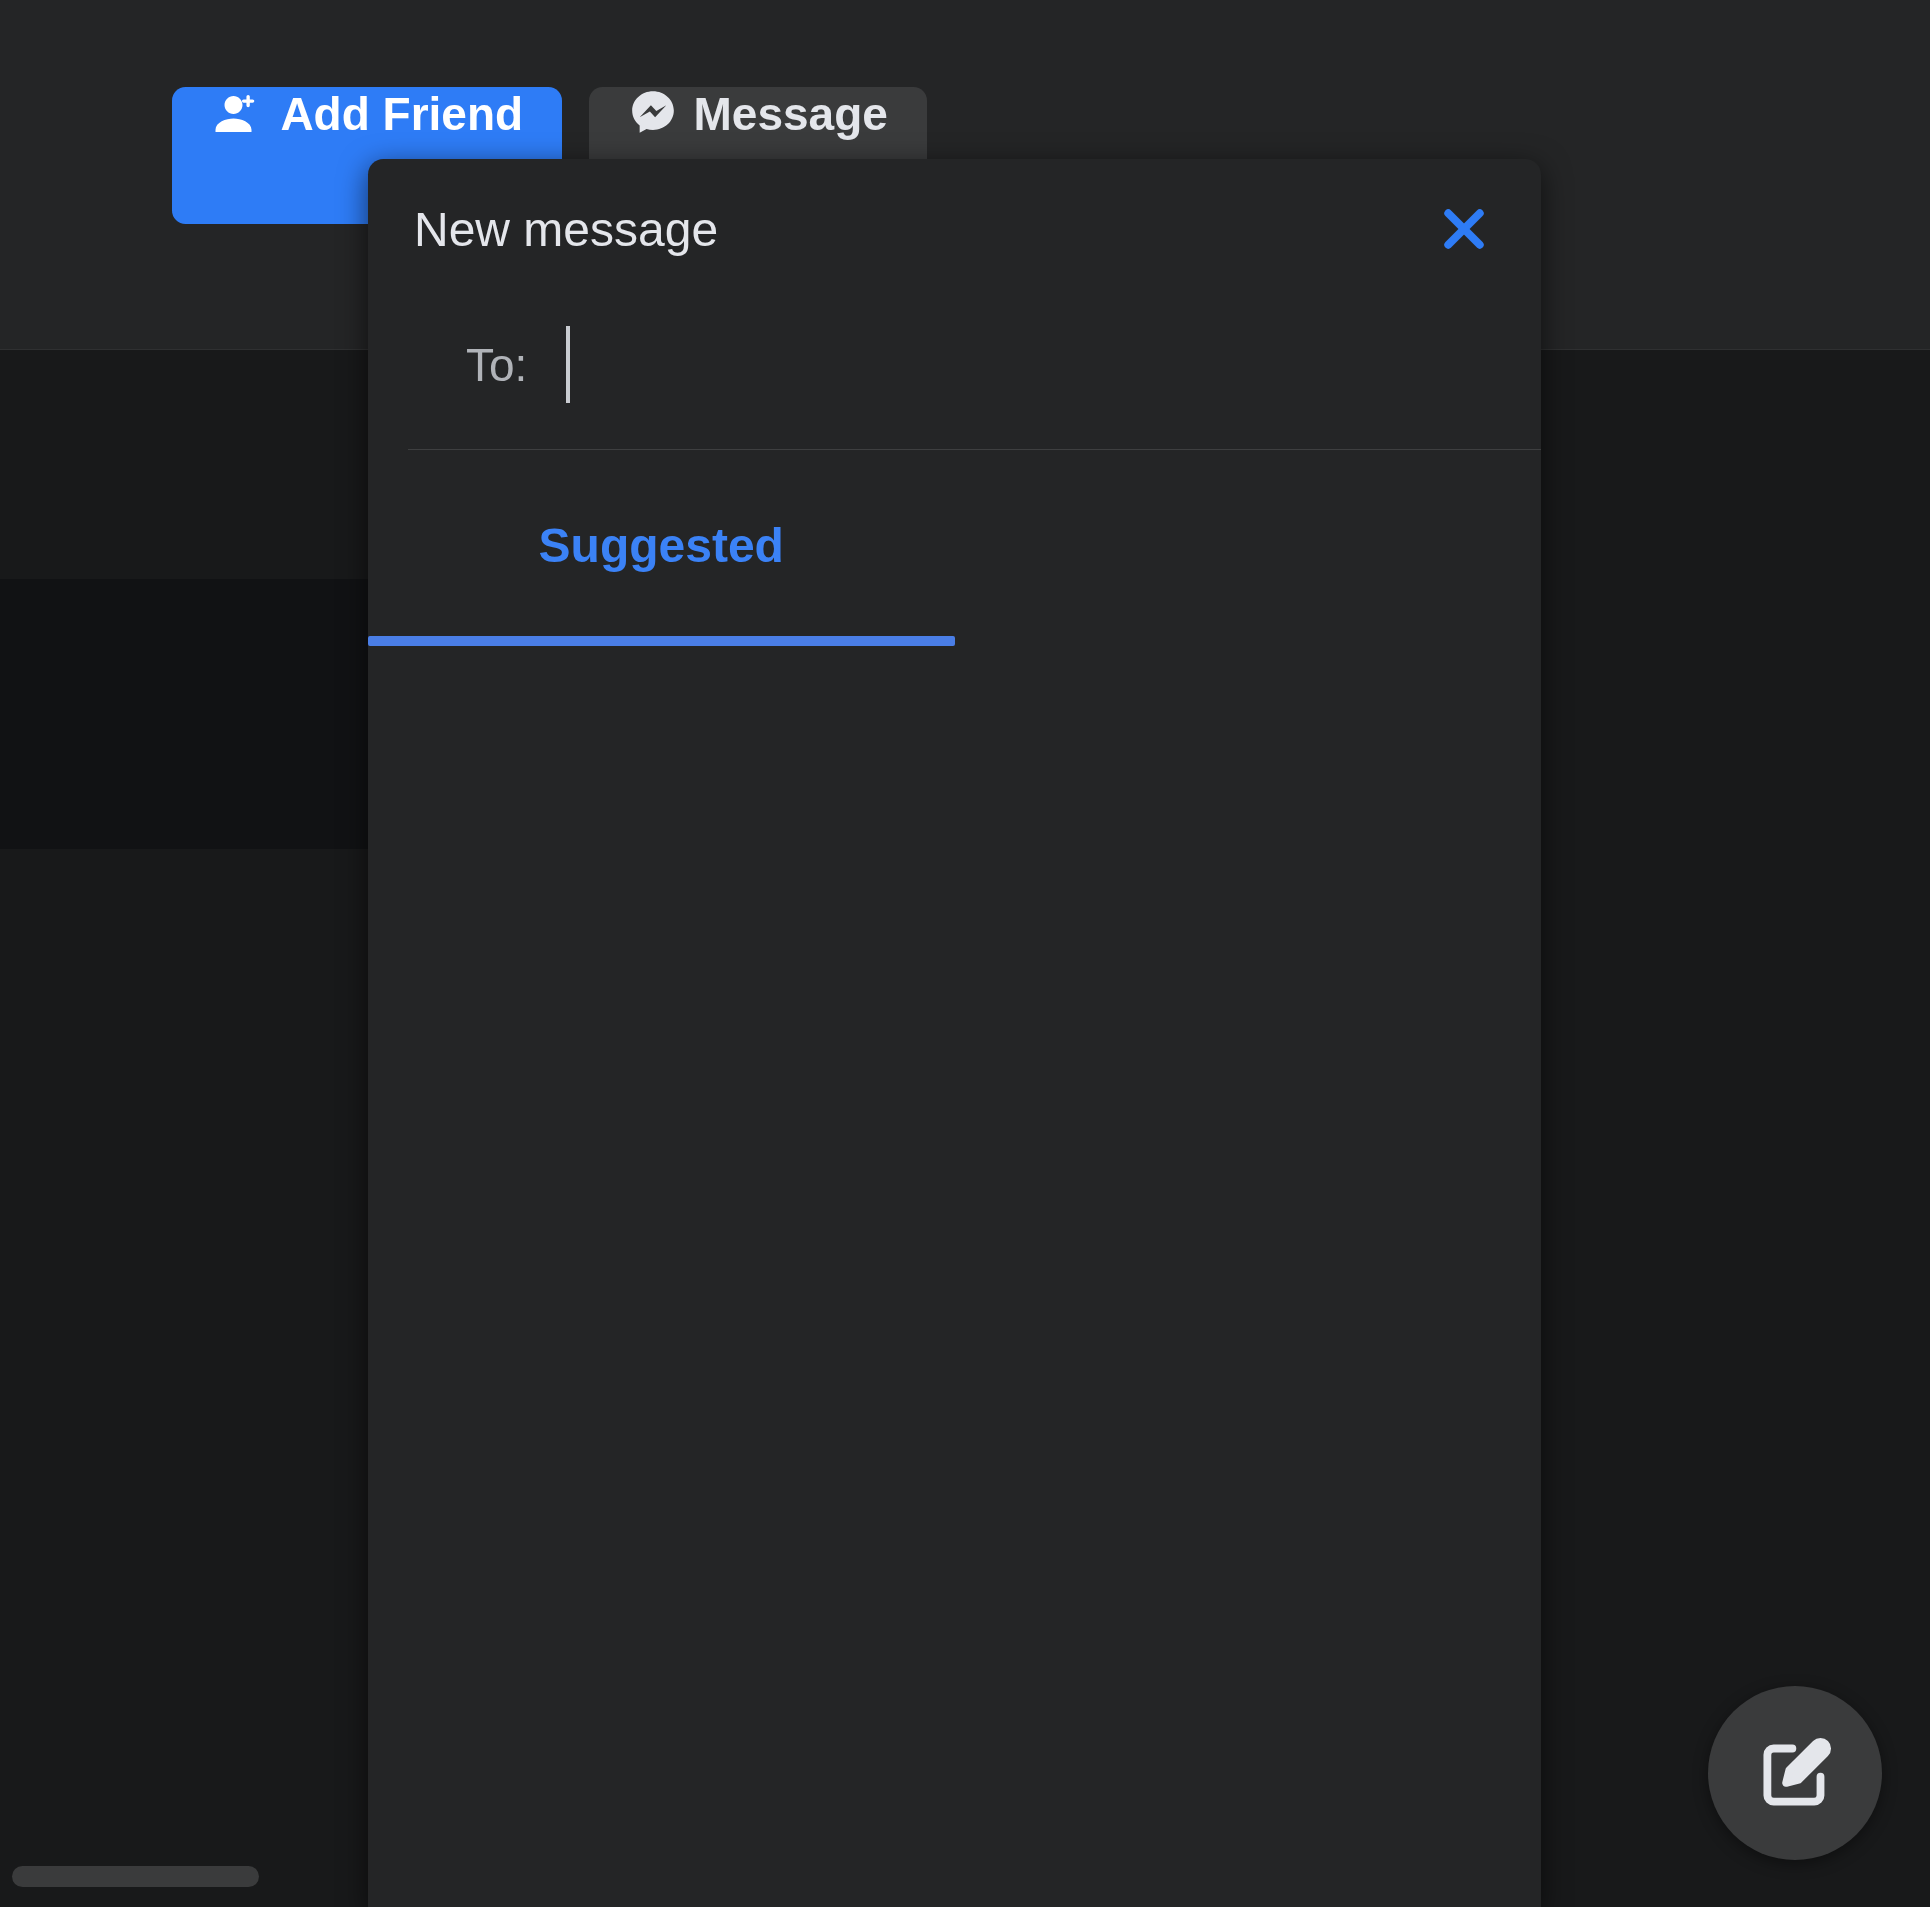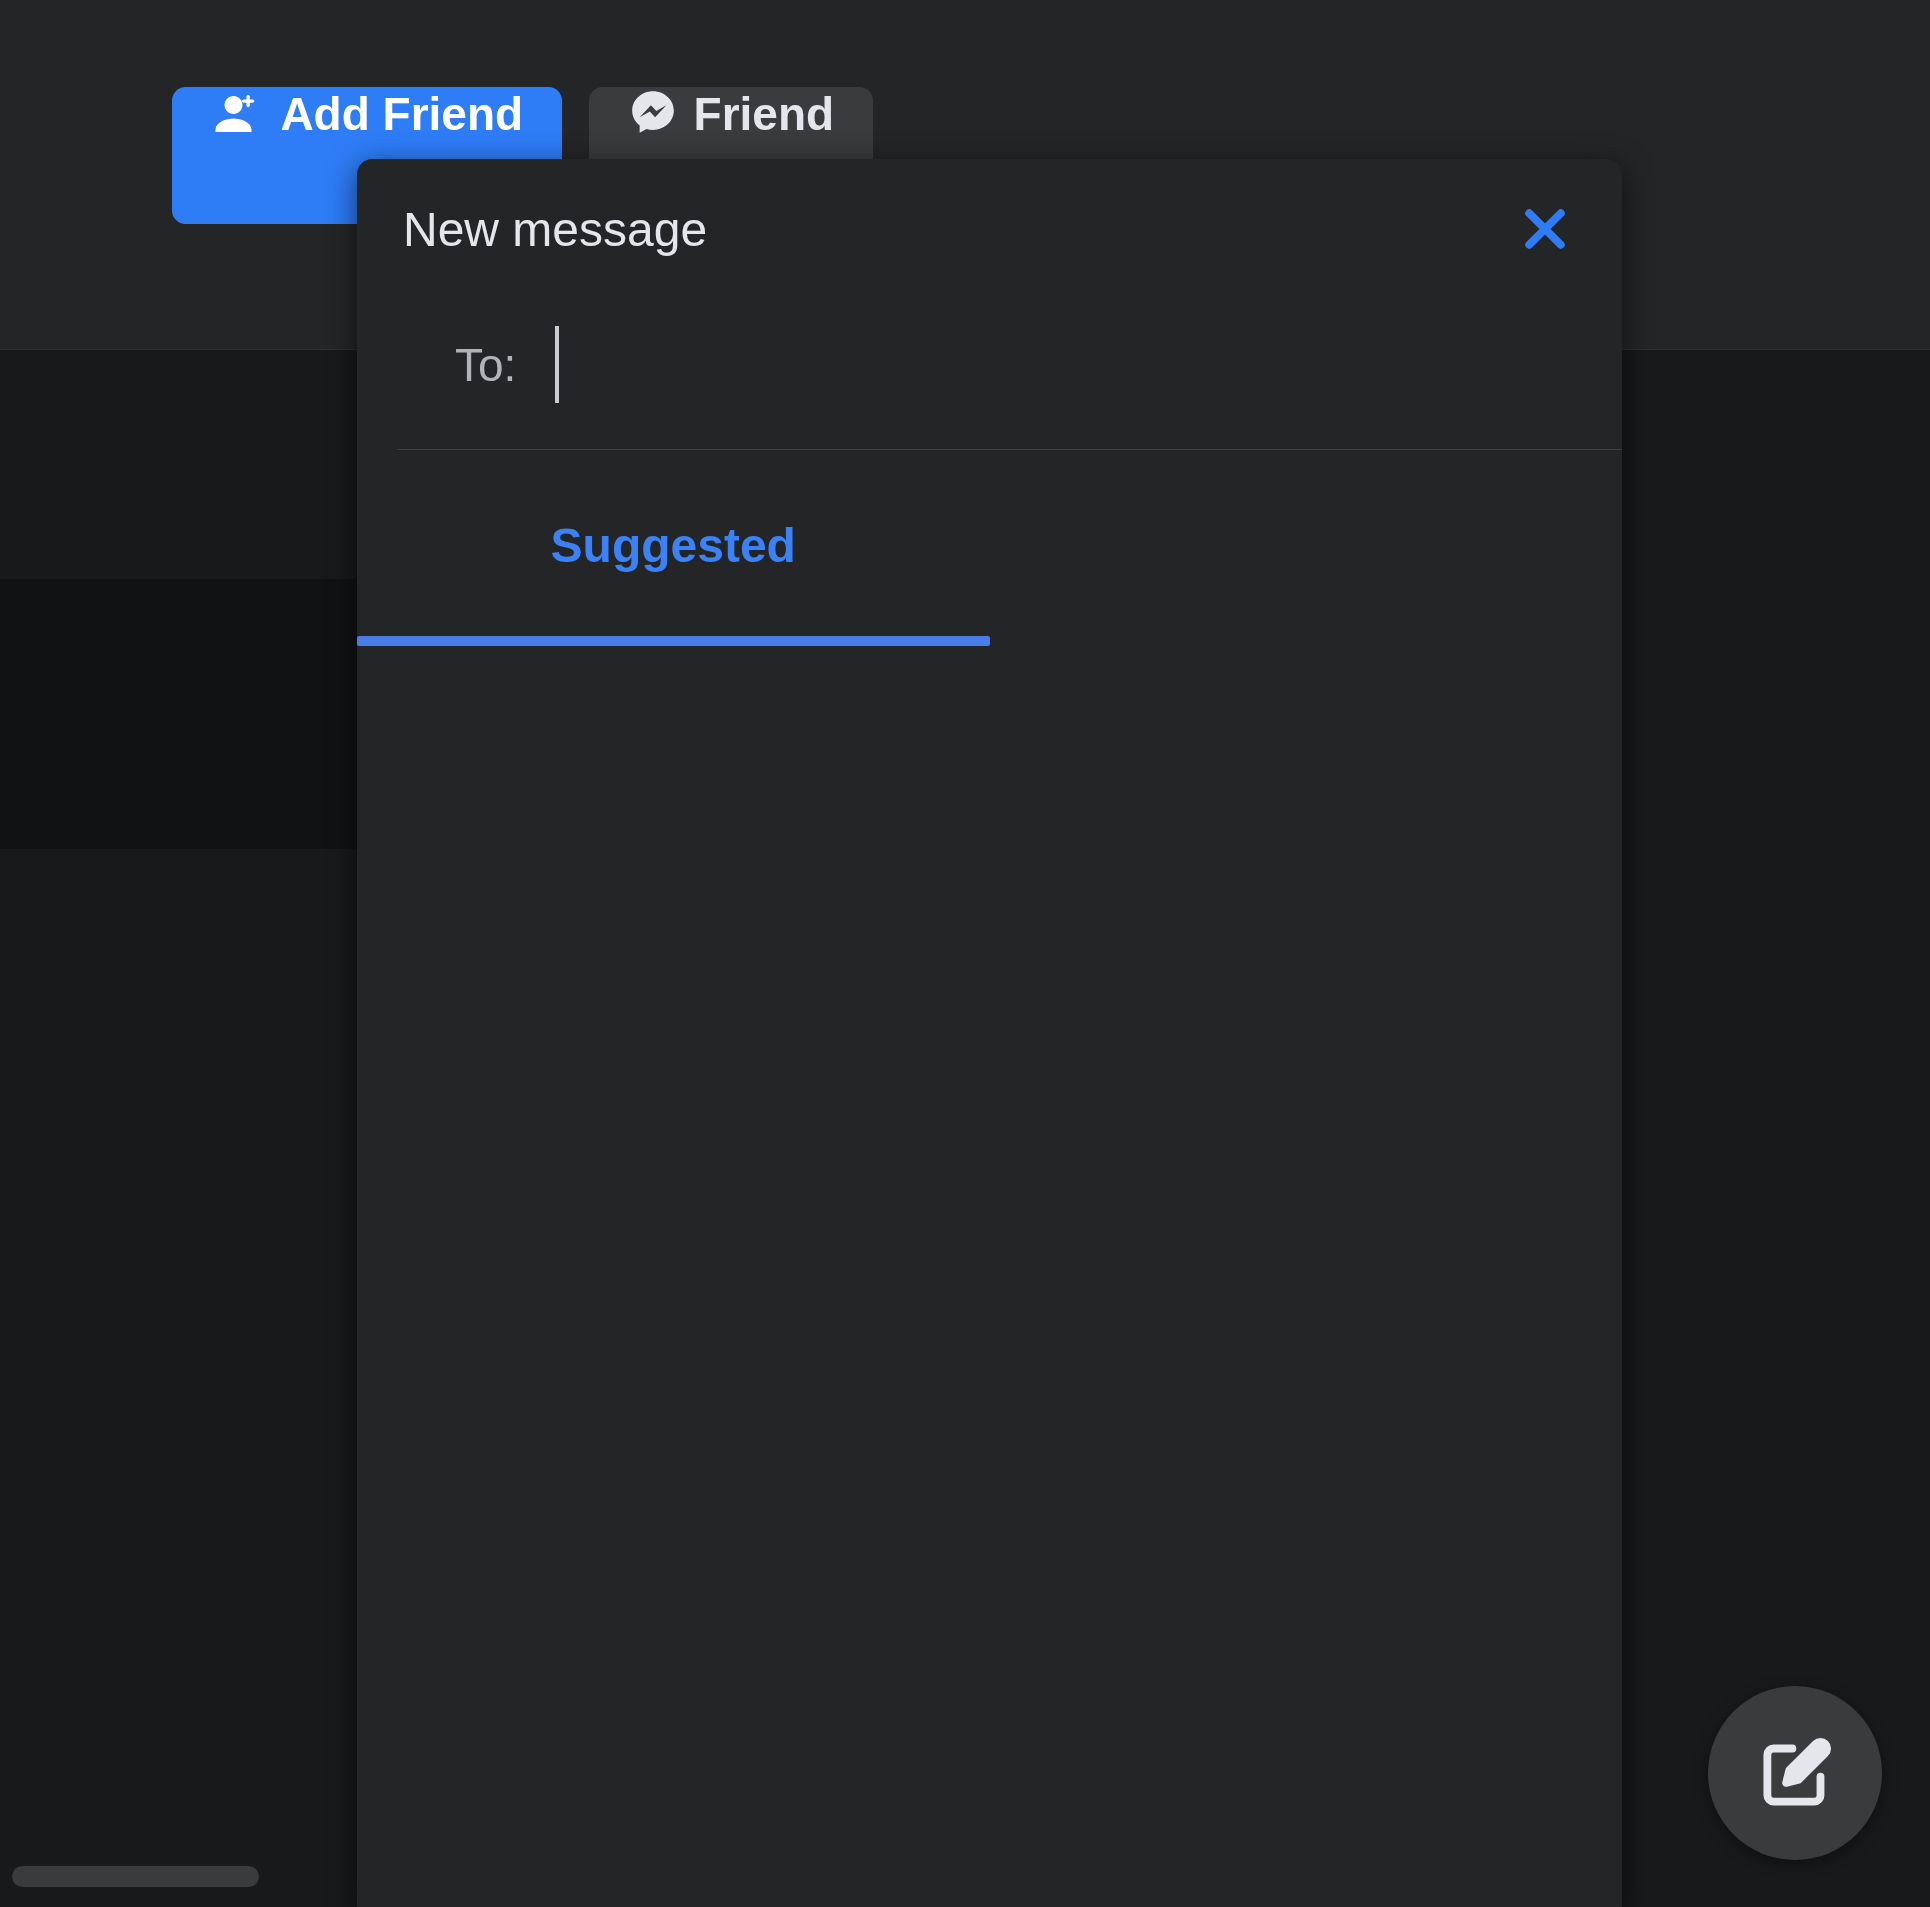--- a/index.html
+++ b/index.html
@@ -88,22 +88,22 @@
       position: absolute;
       top: 579px;
       left: 0;
       width: 377px;
       height: 270px;
       background: #111214;
     }
     .new-message-popover {
       position: absolute;
       top: 159px;
-      left: 357px;
-      width: 1265px;
+      left: 368px;
+      width: 1173px;
       height: 1749px;
       background: #242526;
       border-radius: 15.4px 15.4px 0 0;
       box-shadow: 0 7.7px 29px rgba(0,0,0,0.6);
       display: flex;
       flex-direction: column;
       overflow: hidden;
     }
     .popover-header {
       display: flex;
@@ -242,21 +242,21 @@
         </svg>
       </span>
       <span>Add Friend</span>
     </button>
     <button class="btn btn-secondary">
       <span class="btn-icon">
         <svg viewBox="0 0 24 24">
           <path d="M12 2C6.5 2 2 6.1 2 11.3c0 2.9 1.4 5.5 3.6 7.2V22l3.3-1.8c1 .3 2 .4 3.1.4 5.5 0 10-4.1 10-9.3S17.5 2 12 2zm1 12.5l-2.5-2.7-4.9 2.7 5.4-5.7 2.6 2.7 4.8-2.7-5.4 5.7z"></path>
         </svg>
       </span>
-      <span>Friend</span>
+      <span>Message</span>
     </button>
   </div>
 </div>
 
 <div class="dark-band"></div>
 <div class="darker-strip"></div>
 
 <div class="new-message-popover">
   <div class="popover-header">
     <div class="popover-title">New message</div>

